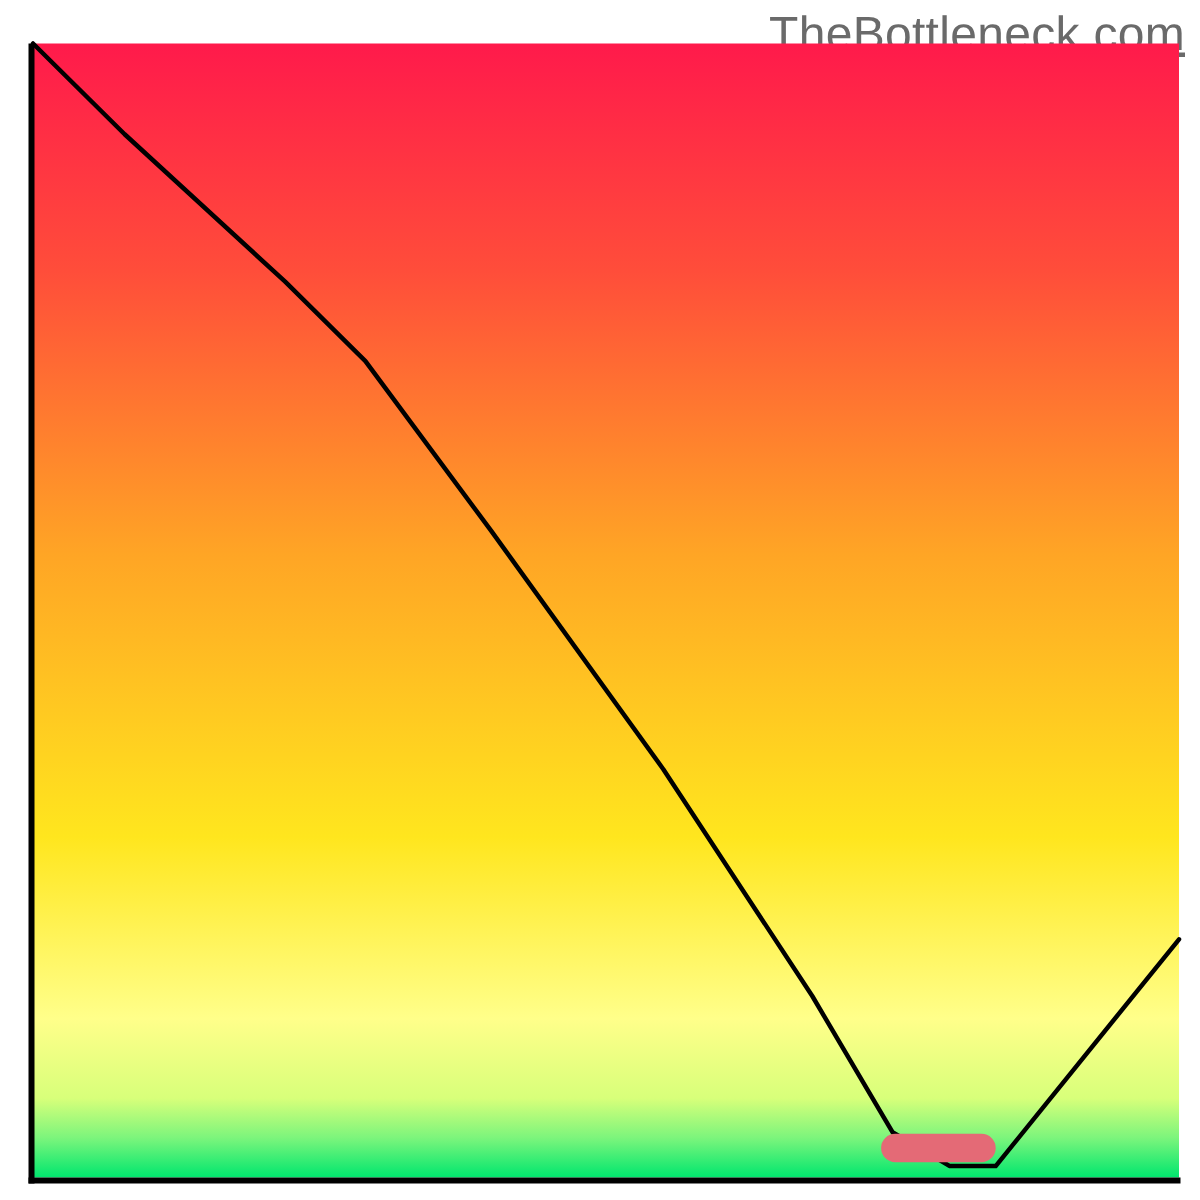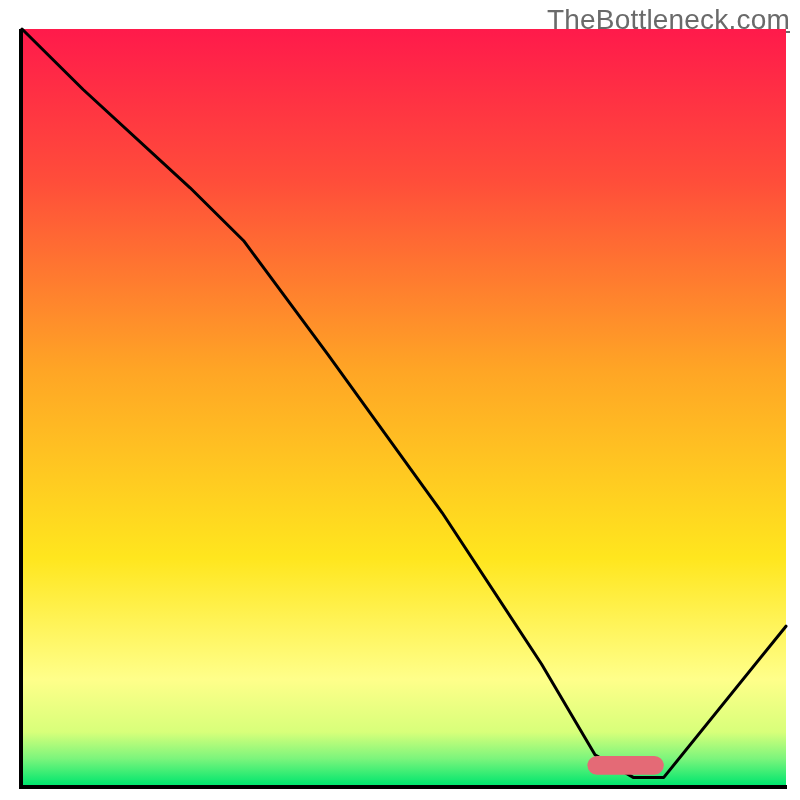--- a/index.html
+++ b/index.html
@@ -13,21 +13,21 @@
   }
   .stage {
     position: relative;
     width: 800px;
     height: 800px;
   }
   .watermark {
     position: absolute;
     top: 4px;
     right: 10px;
-    font-size: 28px;
+    font-size: 32px;
     color: #6a6a6a;
     font-weight: 400;
     letter-spacing: 0.2px;
     text-decoration: underline;
   }
   .axis-left {
     position: absolute;
     left: 19px;
     top: 29px;
     width: 4px;

